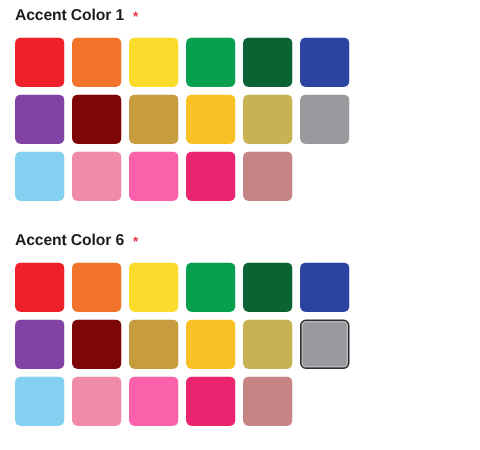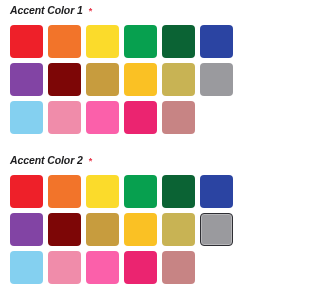--- a/index.html
+++ b/index.html
@@ -40,21 +40,20 @@
     padding-left: 10px;
   }
 
   .field-label {
     font-size: 10.5px;
     font-weight: bold;
     color: #1c1c1e;
     letter-spacing: -0.1px;
     line-height: 1;
     white-space: nowrap;
-    font-style: italic;
   }
 
   .required-marker {
     display: inline-block;
     margin-left: 6px;
     color: #e8364a;
     font-size: 9px;
     line-height: 1;
     font-weight: bold;
     position: relative;
@@ -128,21 +127,21 @@
           <div class="swatch" style="background: rgb(251, 96, 170);"></div>
           <div class="swatch" style="background: rgb(235, 36, 112);"></div>
           <div class="swatch" style="background: rgb(199, 132, 132);"></div>
           <div class="swatch is-empty"></div>
         </div>
       </div>
   </div>
 
   <div class="color-section s2">
     <div class="field-label-row">
-      <span class="field-label">Accent Color 2</span>
+      <span class="field-label">Accent Color 6</span>
       <span class="required-marker">*</span>
     </div>
     <div class="swatch-grid">
         <div class="swatch-row">
           <div class="swatch" style="background: rgb(238, 32, 41);"></div>
           <div class="swatch" style="background: rgb(242, 116, 42);"></div>
           <div class="swatch" style="background: rgb(251, 219, 43);"></div>
           <div class="swatch" style="background: rgb(7, 160, 79);"></div>
           <div class="swatch" style="background: rgb(11, 99, 52);"></div>
           <div class="swatch" style="background: rgb(43, 68, 162);"></div>

